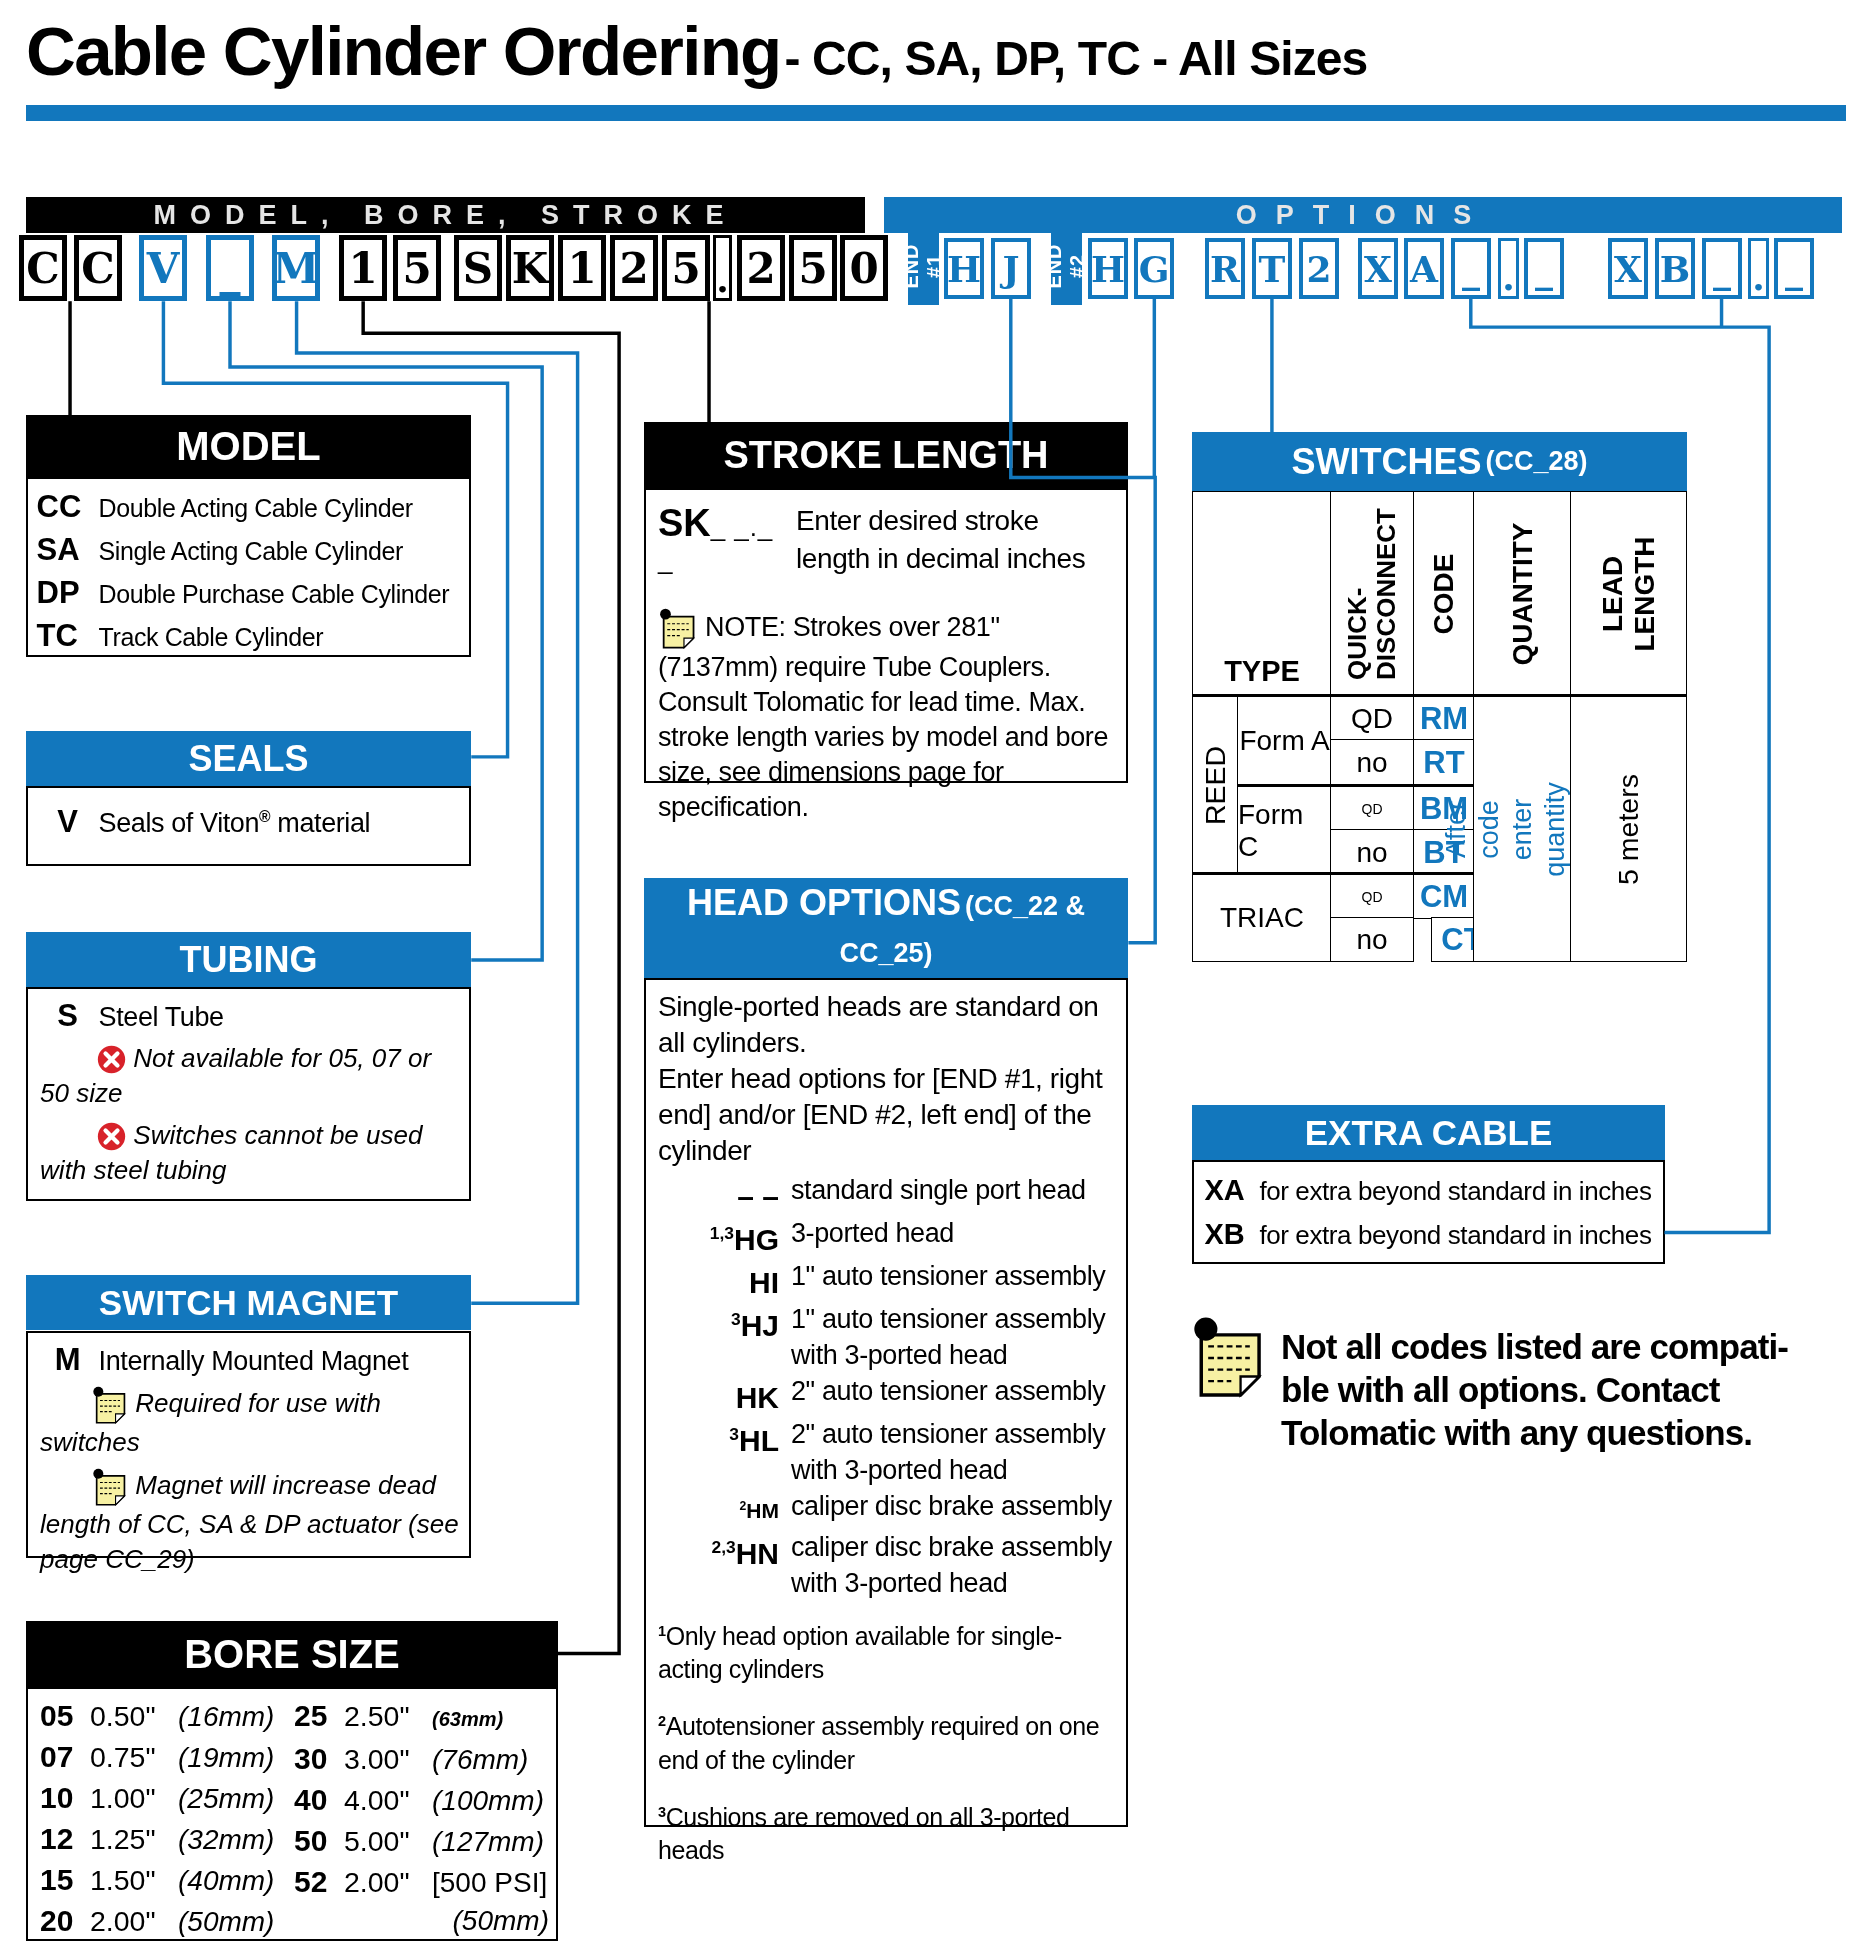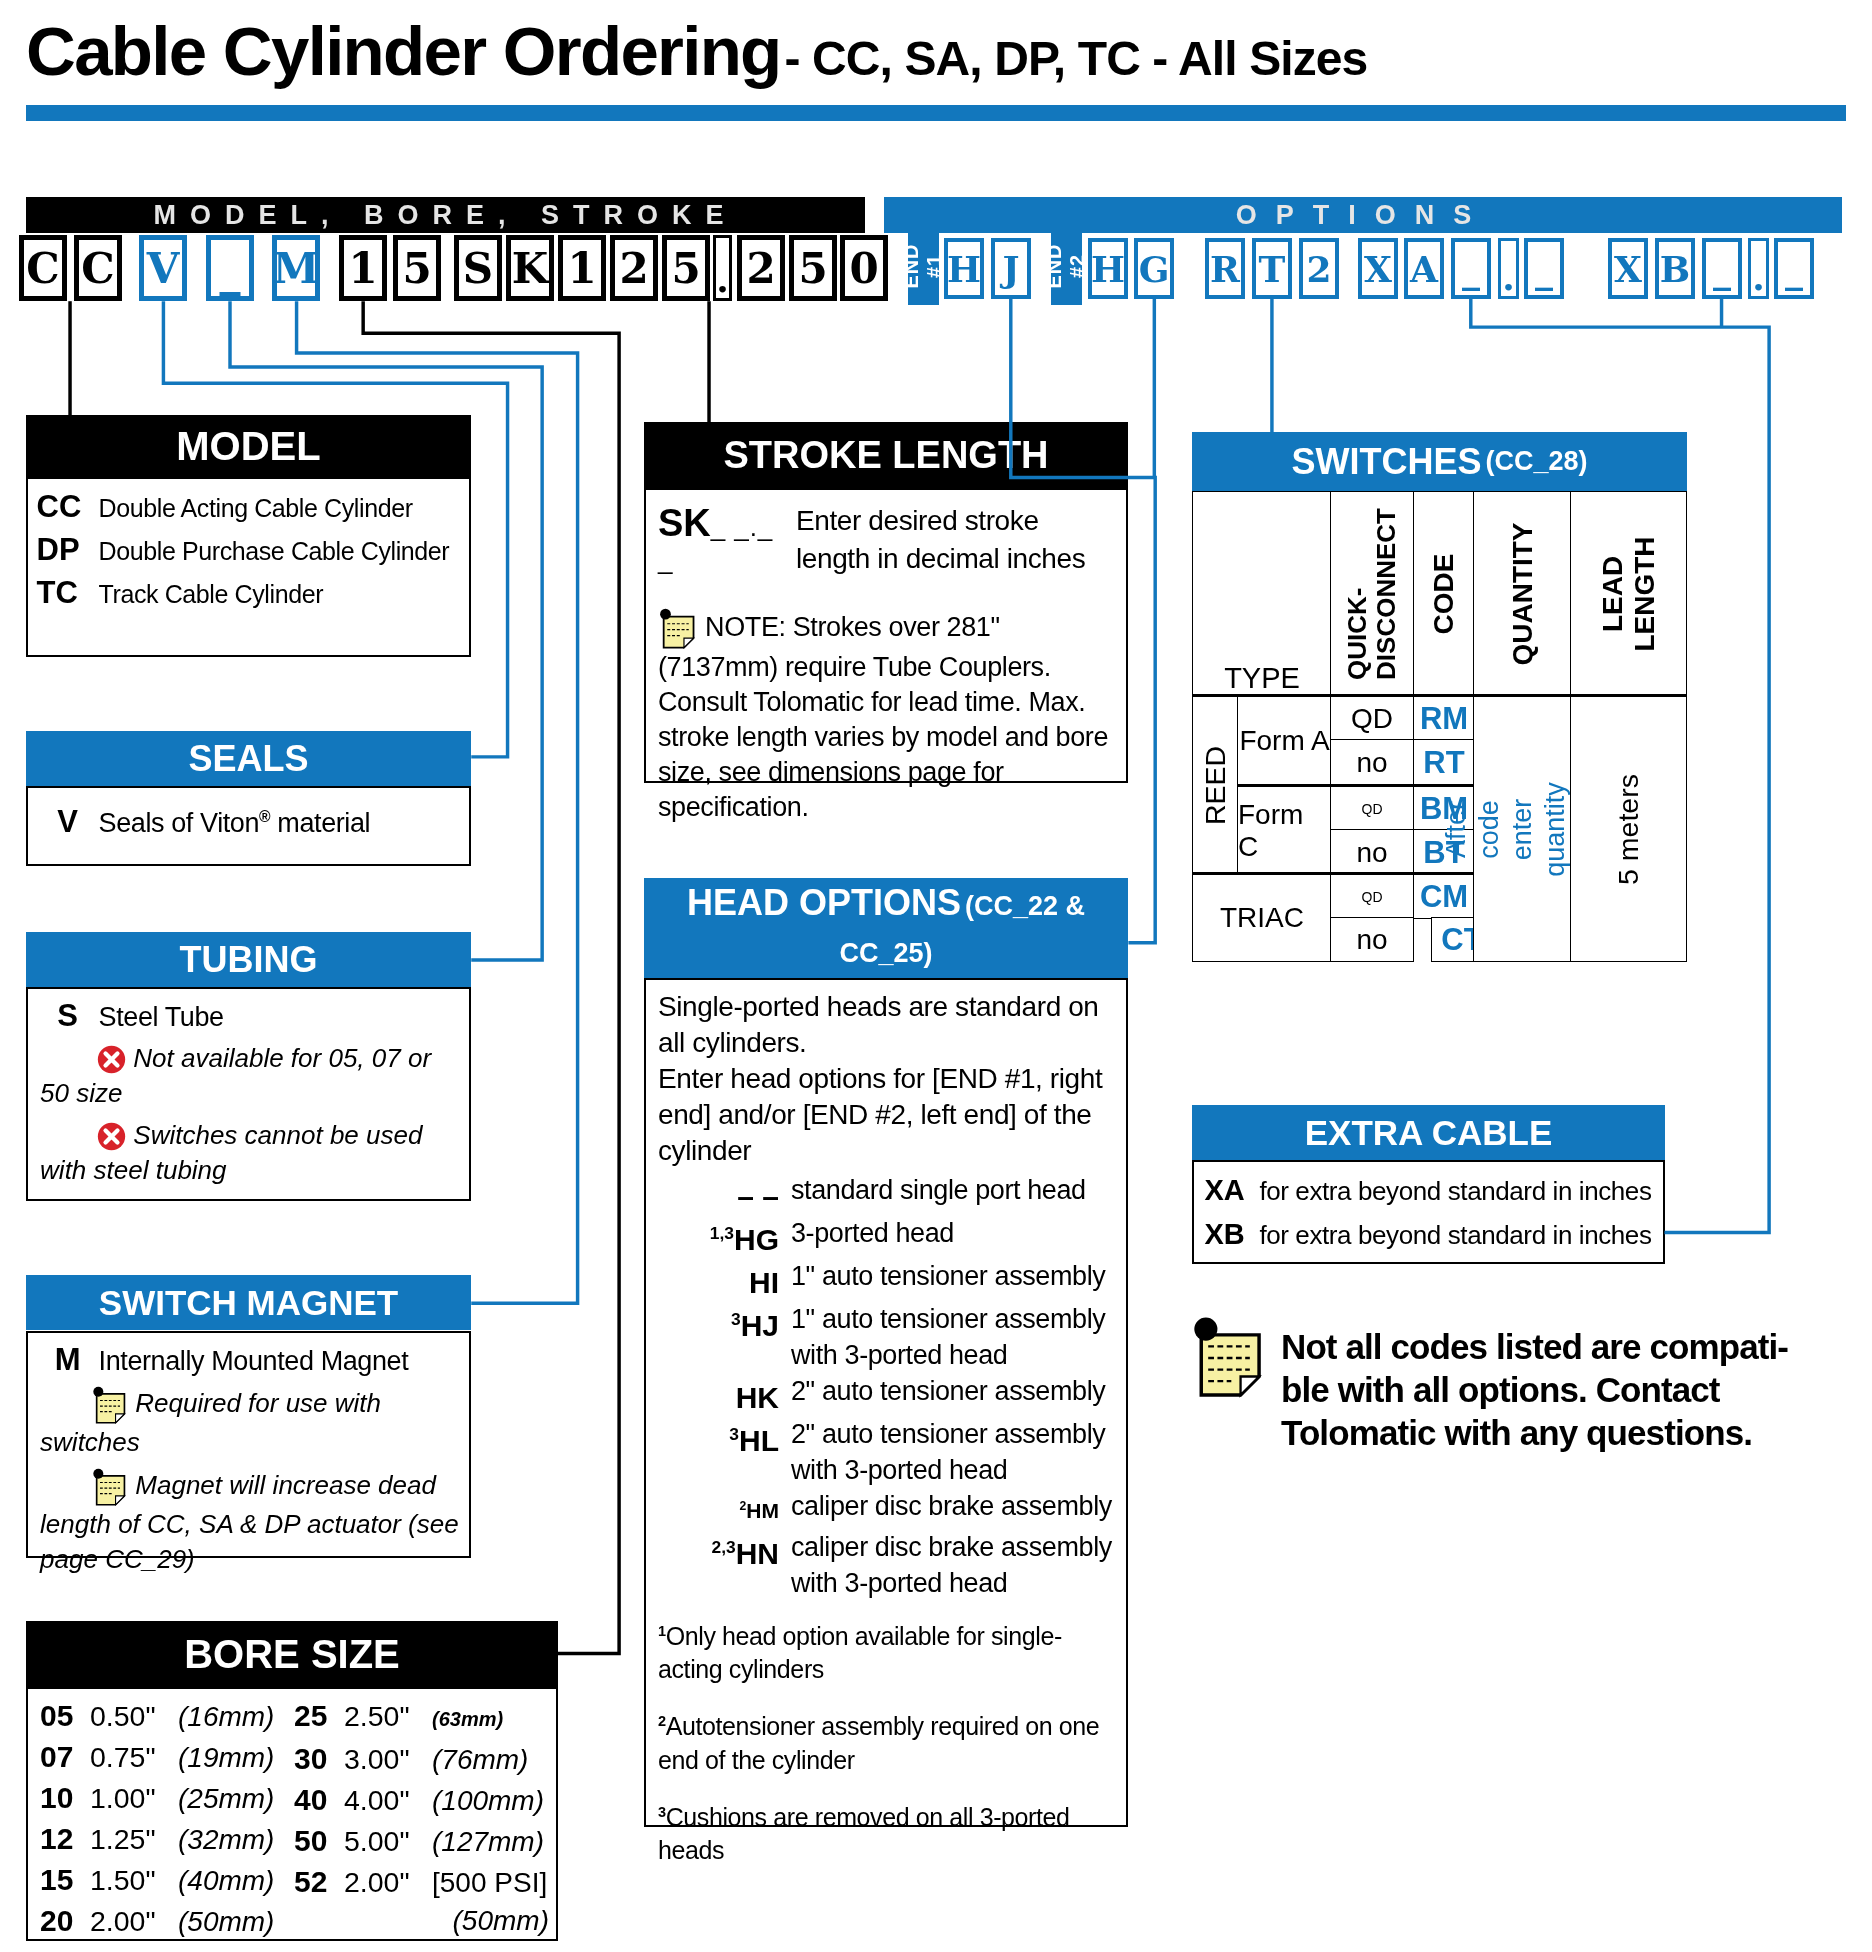--- a/index.html
+++ b/index.html
@@ -169,20 +169,24 @@
     </div>
   <div class="cb blu opt us" style="left:1774px;width:40px">
       <span>_</span>
     </div>
 
   <div class="phead blk" style="left:26px; top:415px; width:445px; height:62px; font-size:40px;">MODEL</div>
   <div class="pbody" style="left:26px; top:477px; width:445px; height:180px; padding:7px 8.6px;">
     <div class="crow" style="line-height:42px;">
         <span class="ccode" style="width:62px;font-size:31px;">CC</span>
         <span class="cdesc" style="font-size:25px;">Double Acting Cable Cylinder</span>
+      </div>
+    <div class="crow" style="line-height:42px;">
+        <span class="ccode" style="width:62px;font-size:31px;">SA</span>
+        <span class="cdesc" style="font-size:25px;">Single Acting Cable Cylinder</span>
       </div>
     <div class="crow" style="line-height:42px;">
         <span class="ccode" style="width:62px;font-size:31px;">DP</span>
         <span class="cdesc" style="font-size:25px;">Double Purchase Cable Cylinder</span>
       </div>
     <div class="crow" style="line-height:42px;">
         <span class="ccode" style="width:62px;font-size:31px;">TC</span>
         <span class="cdesc" style="font-size:25px;">Track Cable Cylinder</span>
       </div>
   </div>
@@ -370,21 +374,21 @@
     <p style="margin:14px 0 0 0; font-size:25px; line-height:33px; letter-spacing:-0.4px;"><span class="sup">1</span><span>Only head option available for single-acting cylinders</span></p>
     <p style="margin:19px 0 0 0; font-size:25px; line-height:33px; letter-spacing:-0.4px;"><span class="sup">2</span><span>Autotensioner assembly required on one end of the cylinder</span></p>
     <p style="margin:19px 0 0 0; font-size:25px; line-height:33px; letter-spacing:-0.4px;"><span class="sup">3</span><span>Cushions are removed on all 3-ported heads</span></p>
   </div>
 
   <div class="abs" style="left:1192px; top:432px; width:495px; height:528px;">
     <div class="phead blu" style="left:0; top:0; width:495px; height:59px;">
       <span style="font-size:36px;">SWITCHES</span>&nbsp;<span style="font-size:27px;">(CC_28)</span>
     </div>
 
-    <div class="swcell" style="left:0; top:59px; width:140px; height:205px; display:flex; align-items:flex-end; justify-content:center; font-weight:normal; font-size:29px;">TYPE</div>
+    <div class="swcell" style="left:0; top:59px; width:140px; height:205px; display:flex; align-items:flex-end; justify-content:center; padding-bottom:7px; font-weight:bold; font-size:29px;">TYPE</div>
     <div class="swcell" style="left:138px; top:59px; width:84px; height:205px;">
         <div class="vwrap">
           <span style="font-weight:bold;font-size:26px;line-height:29px;text-align:left;">QUICK-
 DISCONNECT</span>
         </div>
       </div>
     <div class="swcell" style="left:221px; top:59px; width:62px; height:205px;">
         <div class="vwrap">
           <span style="font-weight:bold;font-size:28px;">CODE</span>
         </div>

